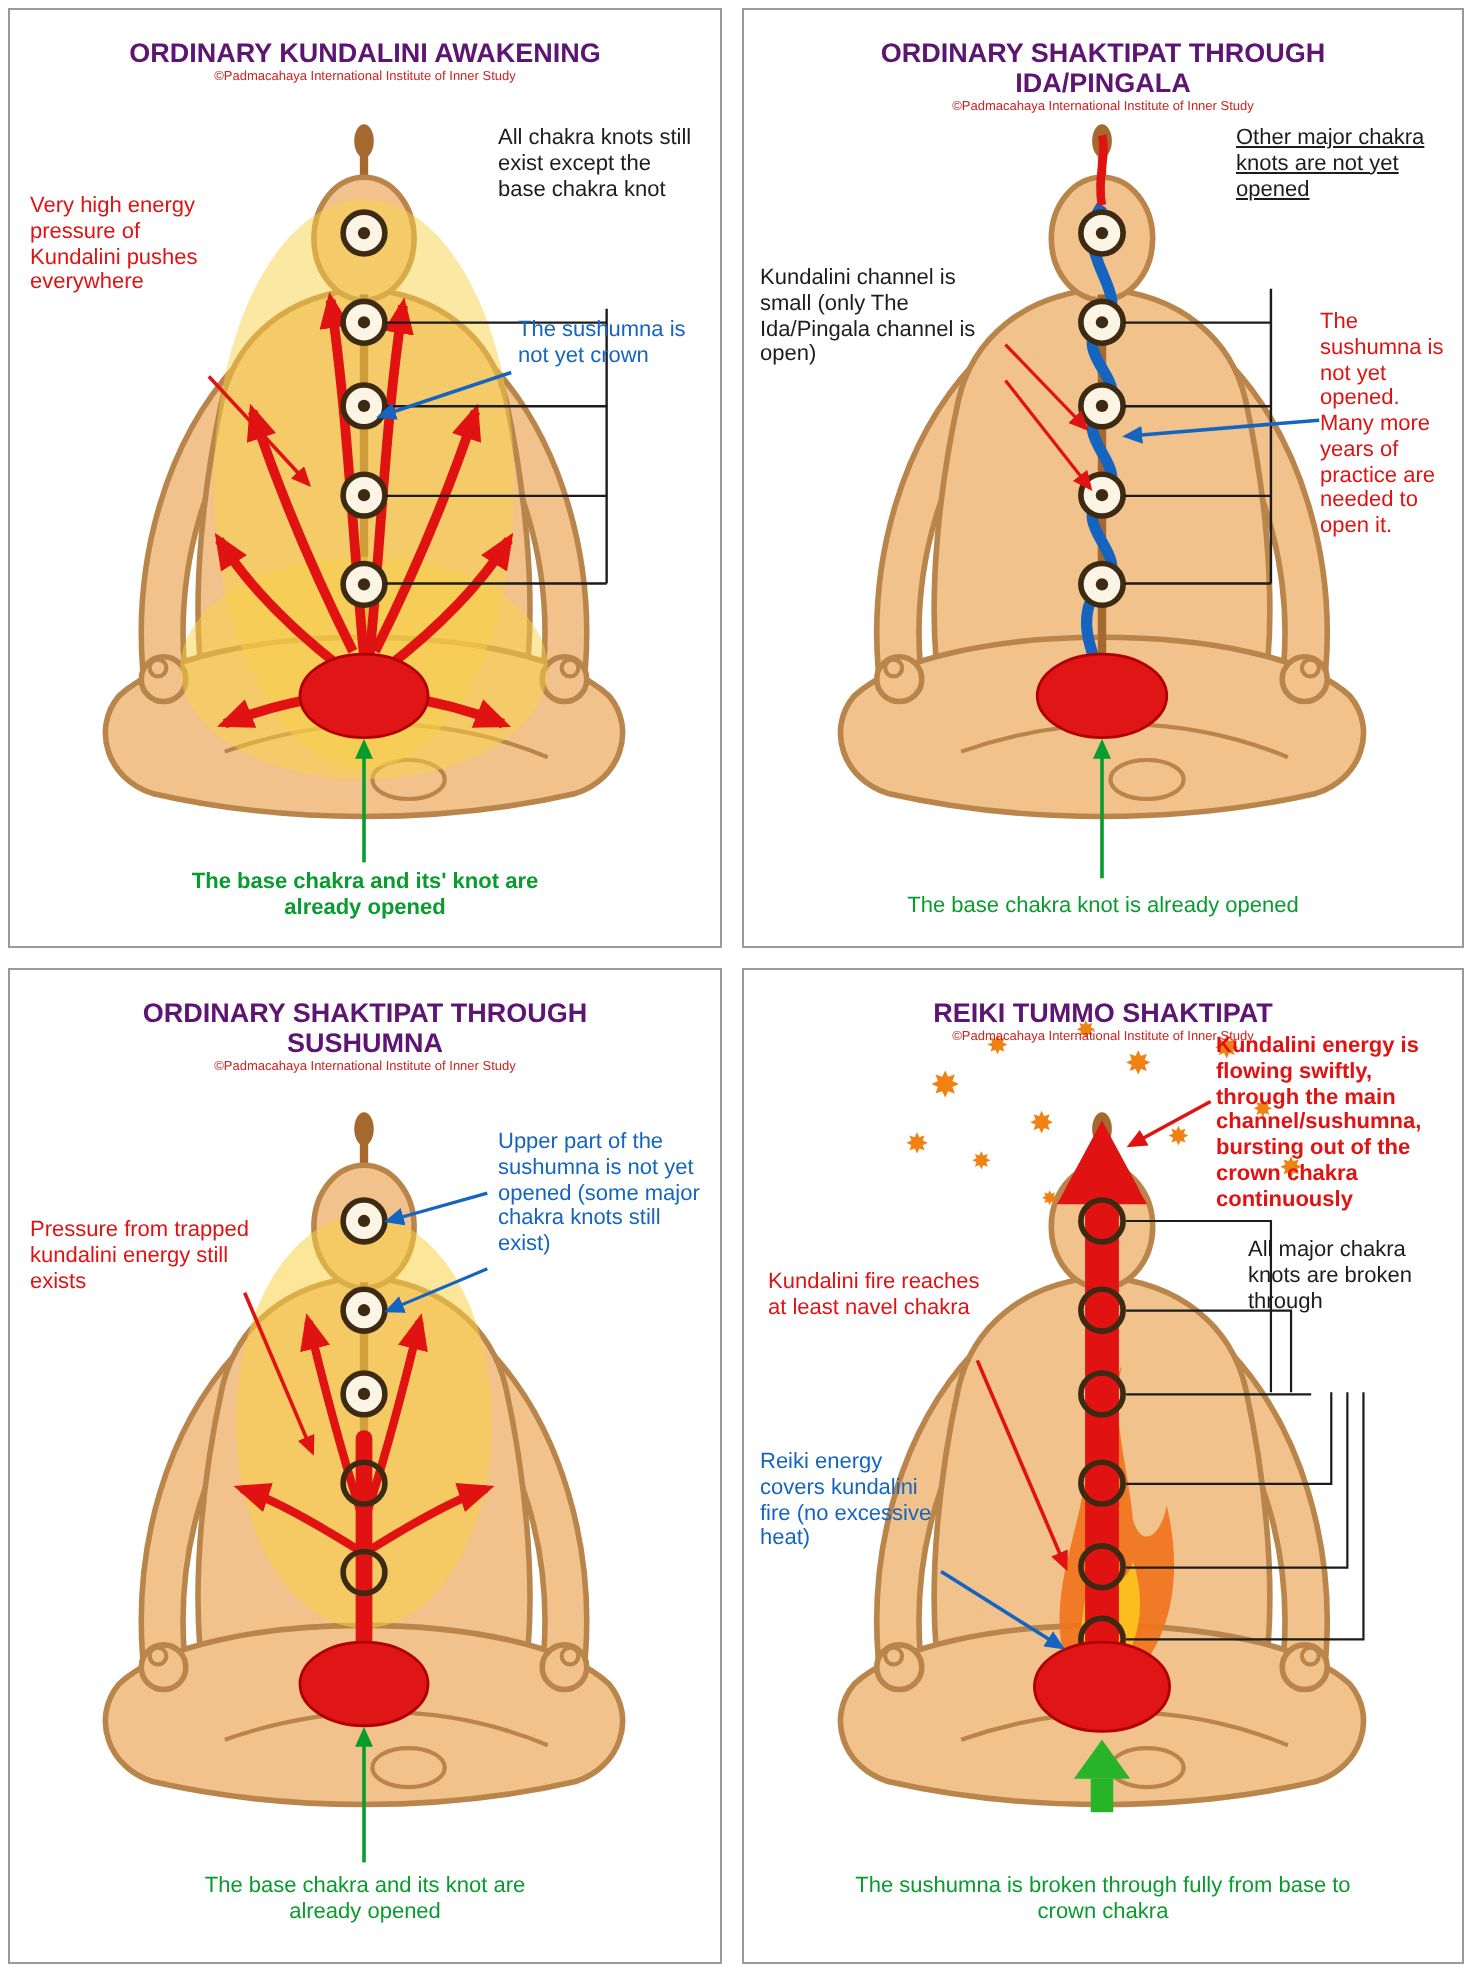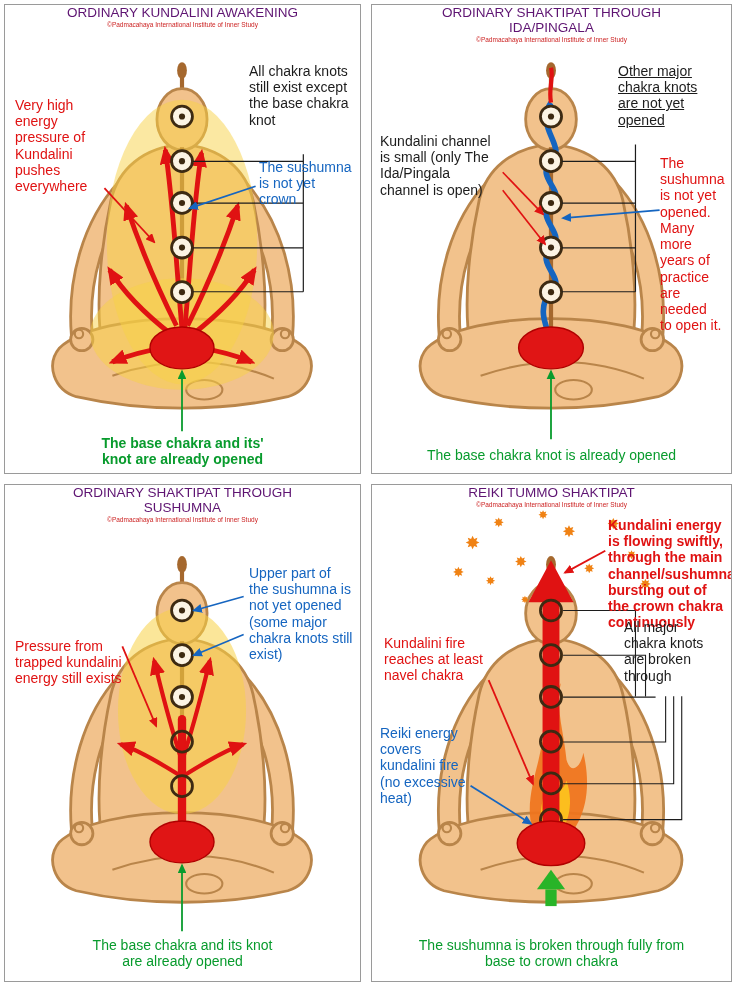--- a/index.html
+++ b/index.html
@@ -1,23 +1,23 @@
 <!DOCTYPE html>
 <html><head>
 <meta charset="utf-8">
 <style>
   * { margin:0; padding:0; box-sizing:border-box; }
   html,body { width:736px; height:986px; background:#ffffff; font-family:"Liberation Sans", sans-serif; }
   .grid { position:absolute; inset:0; display:grid; grid-template-columns:357px 361px; grid-template-rows:470px 498px; gap:10px 10px; padding:4px; }
   .panel { position:relative; border:1px solid #9a9a9a; background:#ffffff; overflow:hidden; }
   .fig-svg { position:absolute; left:0; top:0; z-index:1; }
-  .panel-title { position:relative; z-index:2; margin:0 auto 0; text-align:center; font-weight:normal; font-size:13.5px; color:#5e1472; }
+  .panel-title { position:relative; z-index:2; margin:14px auto 0; text-align:center; font-weight:bold; font-size:13.5px; color:#5e1472; }
   .title-narrow { max-width:225px; }
   .copyright { position:relative; z-index:2; text-align:center; font-size:6.5px; color:#cc2222; margin-top:1px; }
-  .ann { position:absolute; z-index:3; font-size:14px; line-height:1.16; }
+  .ann { position:absolute; z-index:3; font-size:11px; line-height:1.16; }
   .ann.red { color:#e01212; }
   .ann.blue { color:#1565c0; }
   .ann.green { color:#089b2d; }
   .ann.black { color:#1c1c1c; }
   .ann.center { text-align:center; }
 </style>
 </head>
 <body>
 
 <svg width="0" height="0" style="position:absolute" aria-hidden="true">
@@ -166,21 +166,21 @@
       </g>
       <g>
         <path d="M118,162 L152,242" stroke="#e01212" stroke-width="1.8" marker-end="url(#mr)"></path>
         <path d="M240,112 L190,126" stroke="#1565c0" stroke-width="1.6" marker-end="url(#mb)"></path>
         <path d="M240,150 L190,171" stroke="#1565c0" stroke-width="1.6" marker-end="url(#mb)"></path>
         <path d="M178,448 L178,382" stroke="#089b2d" stroke-width="1.8" marker-end="url(#mg)"></path>
       </g>
     </svg>
     <div class="panel-title title-narrow">ORDINARY SHAKTIPAT THROUGH SUSHUMNA</div>
     <div class="copyright">©Padmacahaya International Institute of Inner Study</div>
-    <div class="ann red" style="left:10px; top:124px; width:116px;margin-top:29px;">Pressure from trapped kundalini energy still exists</div>
+    <div class="ann red" style="left:10px; top:124px; width:116px;">Pressure from trapped kundalini energy still exists</div>
     <div class="ann blue" style="left:244px; top:80px; width:104px;">Upper part of the sushumna is not yet opened (some major chakra knots still exist)</div>
     <div class="ann green center" style="left:0; right:0; top:452px;"><span style="display:inline-block; max-width:190px;">The base chakra and its knot are already opened</span></div>
   </div>
 
   <div class="panel">
     <svg class="fig-svg" width="100%" height="100%" viewBox="0 0 357 498" preserveAspectRatio="none">
       <g transform="translate(24,70) scale(1.4)">
         <use href="#med-figure" xlink:href="#med-figure"></use>
         <g>
           <path d="M111,212 C133,198 140,172 133,142 C131,153 124,158 121,147 C119,126 113,110 117,92 C106,112 105,132 101,148 C97,164 92,182 97,197 C101,208 106,212 111,212 Z" fill="#f0741c" opacity="0.92"></path>

